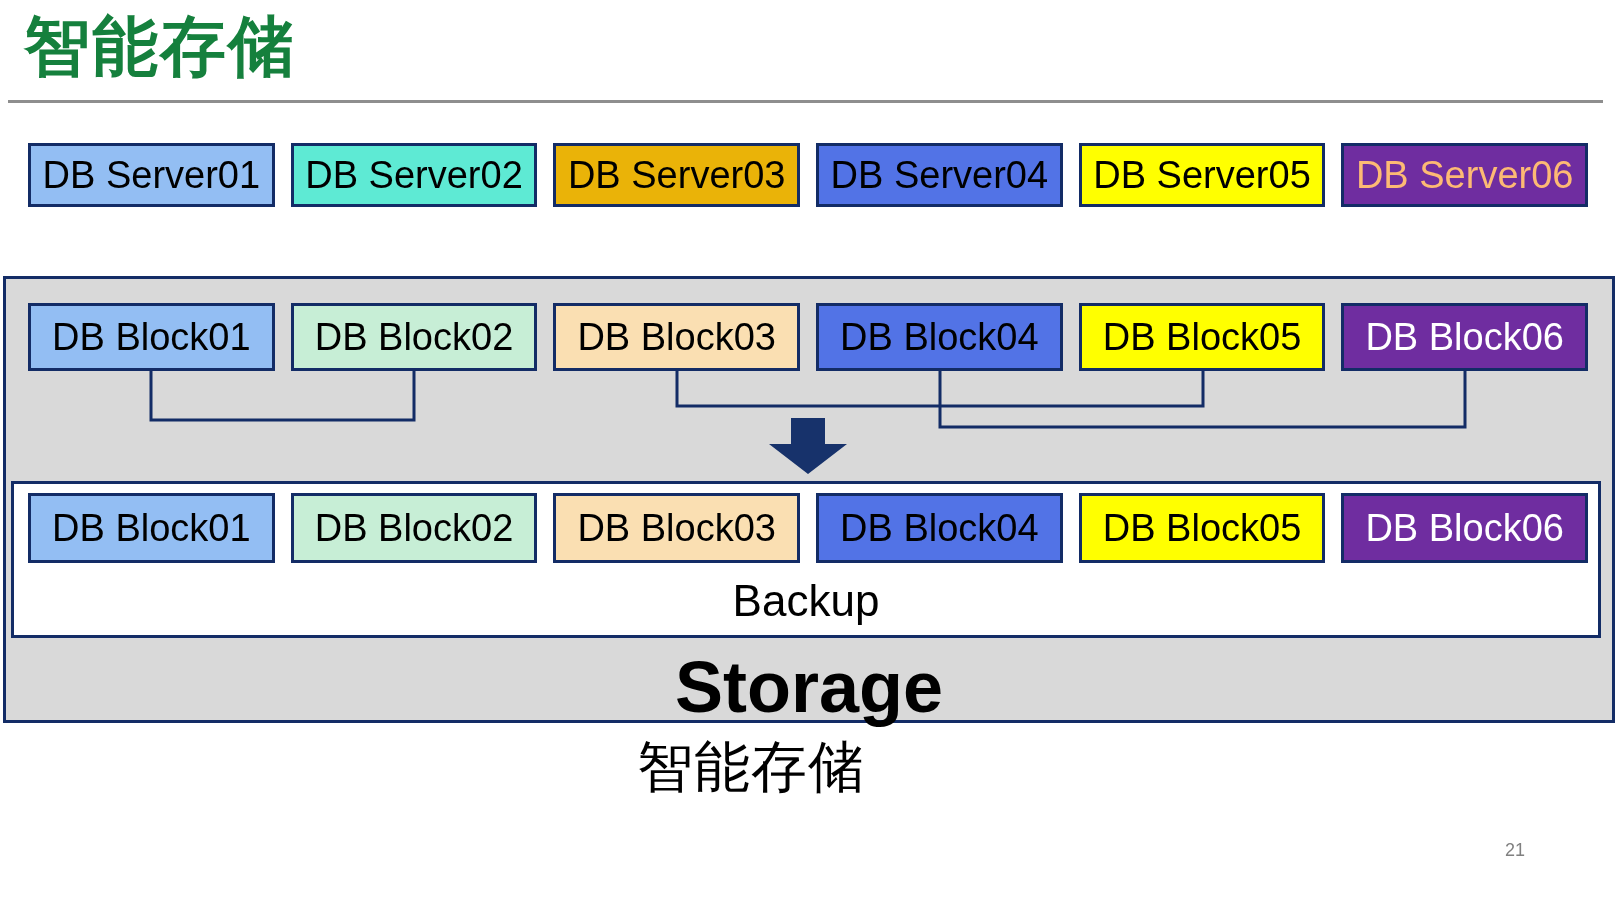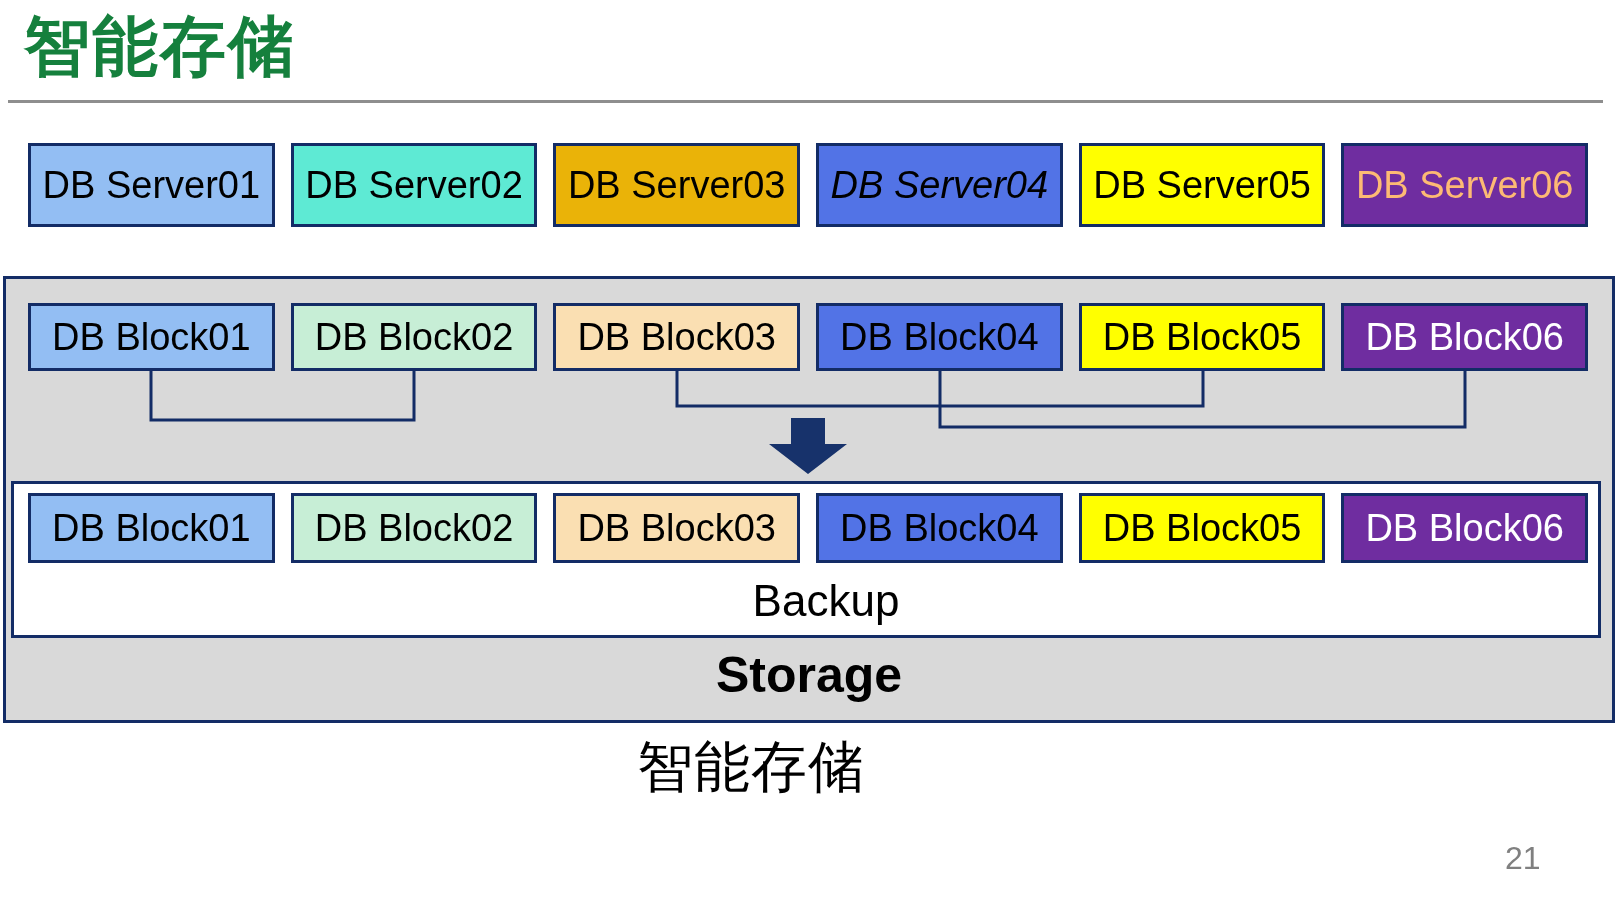--- a/index.html
+++ b/index.html
@@ -16,21 +16,21 @@
     color:#1e2a6e;
   }
   .rule{
     position:absolute;left:8px;top:100px;width:1595px;height:3px;
     background:#8e8e8e;
   }
   .row{
     position:absolute;left:28px;width:1560px;
     display:flex;gap:16px;
   }
-  .server-row{top:143px;height:84px;}
+  .server-row{top:143px;height:64px;}
   .block-row-top{top:303px;height:68px;}
   .block-row-bottom{top:493px;height:70px;}
   .box{
     flex:1 1 0;
     box-sizing:border-box;
     border:3px solid #132c66;
     display:flex;align-items:center;justify-content:center;
     font-size:38px;color:#000;
     white-space:nowrap;
   }
@@ -48,51 +48,51 @@
   }
   .inner-box{
     position:absolute;left:11px;top:481px;width:1590px;height:157px;
     box-sizing:border-box;
     background:#ffffff;
     border:3px solid #132c66;
   }
   .backup-label{
     position:absolute;left:11px;top:576px;width:1590px;
     text-align:center;
-    font-size:44px;color:#000;padding-left:20px;
+    font-size:44px;color:#000;
   }
   .storage-label{
     position:absolute;left:3px;top:646px;width:1612px;
     text-align:center;
-    font-size:50px;font-weight:700;color:#000;
+    font-size:72px;font-weight:700;color:#000;
   }
   .caption{
     position:absolute;left:637px;top:735px;
     font-size:56px;line-height:63px;color:#000;
     letter-spacing:1px;
   }
   .page-number{
     position:absolute;left:1505px;top:840px;
-    font-size:32px;color:#808080;
+    font-size:18px;color:#808080;
   }
 </style>
 </head>
 <body>
 
 <div class="slide">
 
   <h1 class="title" style="color: #15803d;">智能存储</h1>
 
   <div class="rule" style="background-color: rgb(142, 142, 142);"></div>
 
   <div class="row server-row">
     <div class="box" style="background-color: rgb(147, 190, 243); color: rgb(0, 0, 0);">DB Server01</div>
     <div class="box" style="background-color: #5eead4; color: rgb(0, 0, 0);">DB Server02</div>
     <div class="box" style="background-color: #eab308; color: rgb(0, 0, 0);">DB Server03</div>
-    <div class="box" style="background-color: rgb(82, 115, 230); color: rgb(0, 0, 0); font-style: italic;">DB Server04</div>
+    <div class="box" style="background-color: rgb(82, 115, 230); color: rgb(0, 0, 0);">DB Server04</div>
     <div class="box" style="background-color: rgb(255, 255, 0); color: rgb(0, 0, 0);">DB Server05</div>
     <div class="box" style="background-color: rgb(111, 45, 160); color: #fdba74;">DB Server06</div>
   </div>
 
   <div class="storage-container" style="background-color: rgb(217, 217, 217); border-color: rgb(19, 44, 102);"></div>
 
   <div class="row block-row-top">
     <div class="box" style="background-color: rgb(147, 190, 243); color: rgb(0, 0, 0);">DB Block01</div>
     <div class="box" style="background-color: rgb(199, 238, 214); color: rgb(0, 0, 0);">DB Block02</div>
     <div class="box" style="background-color: rgb(250, 223, 178); color: rgb(0, 0, 0);">DB Block03</div>

